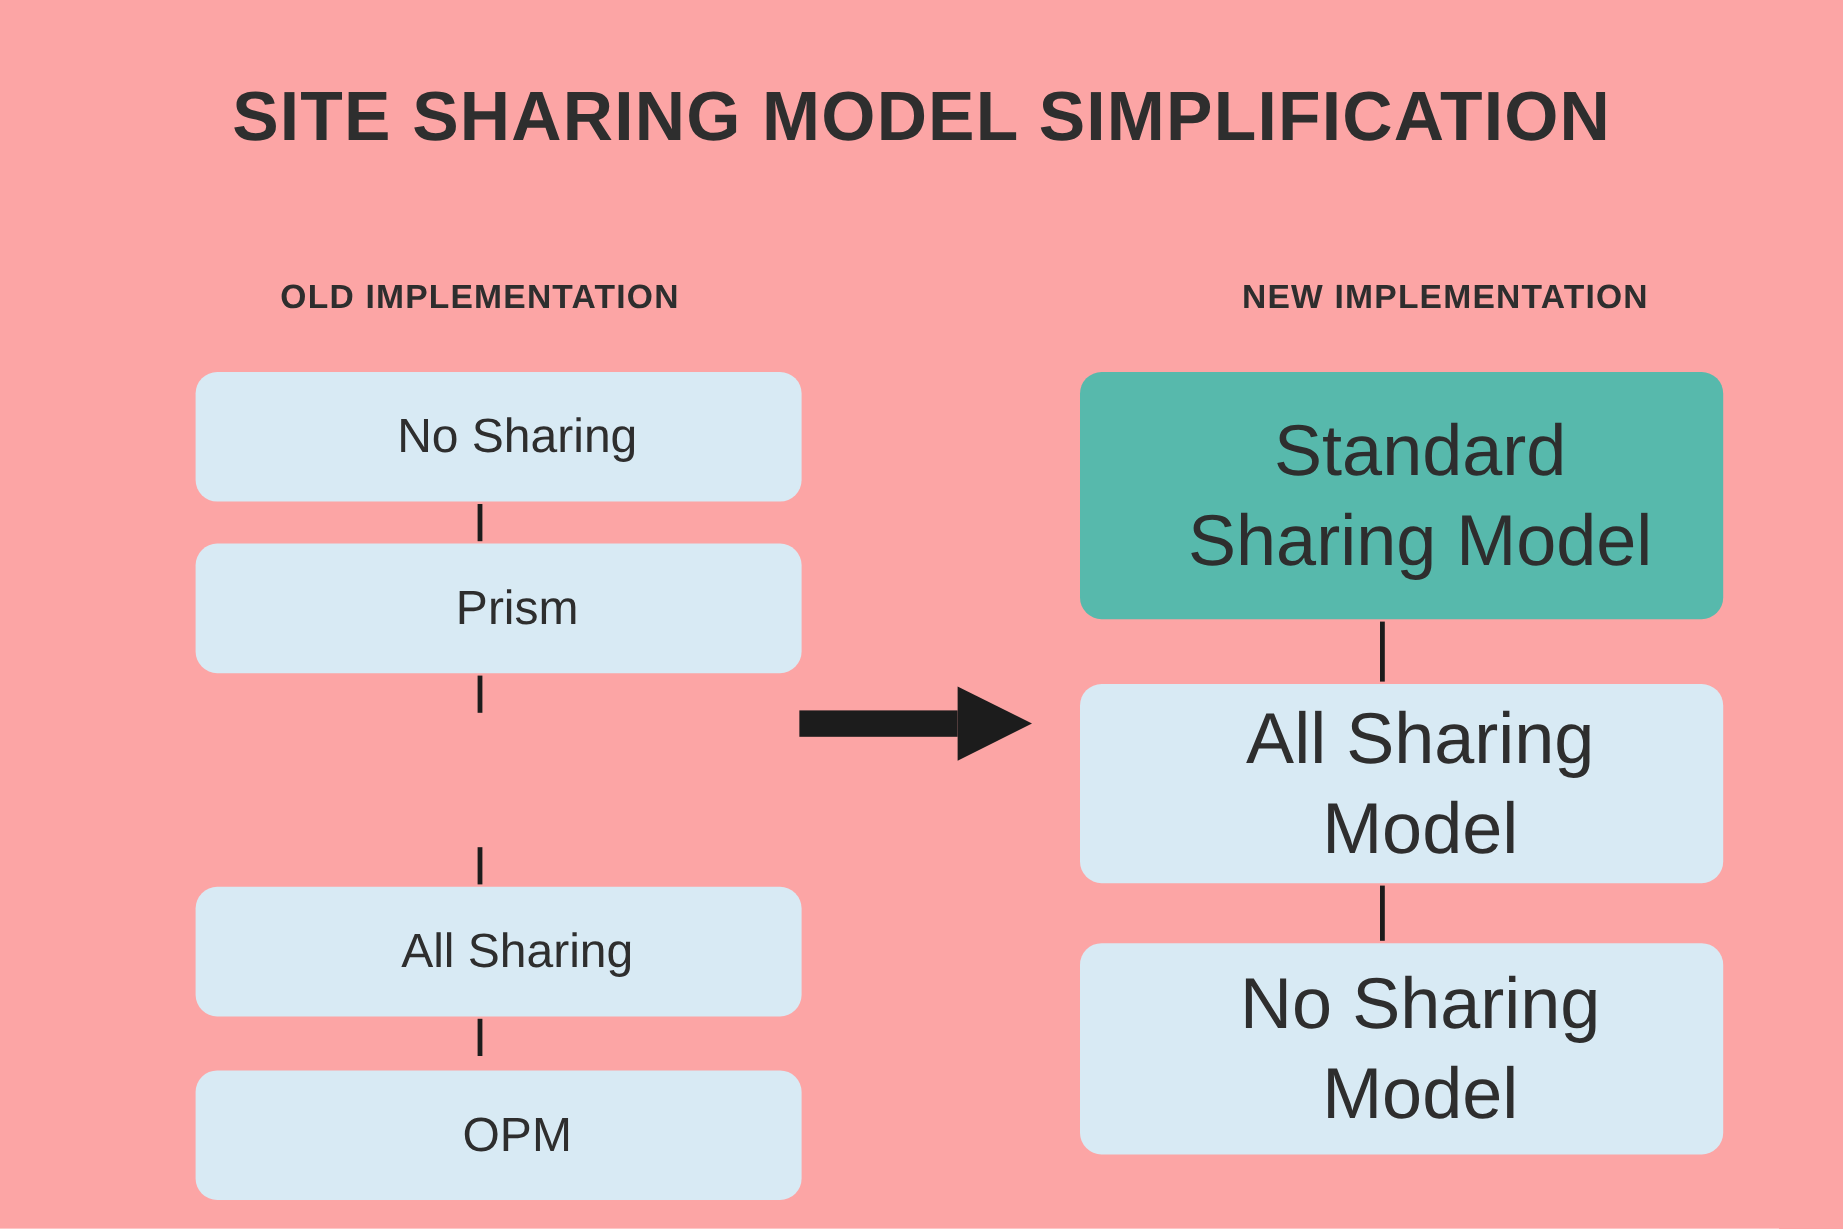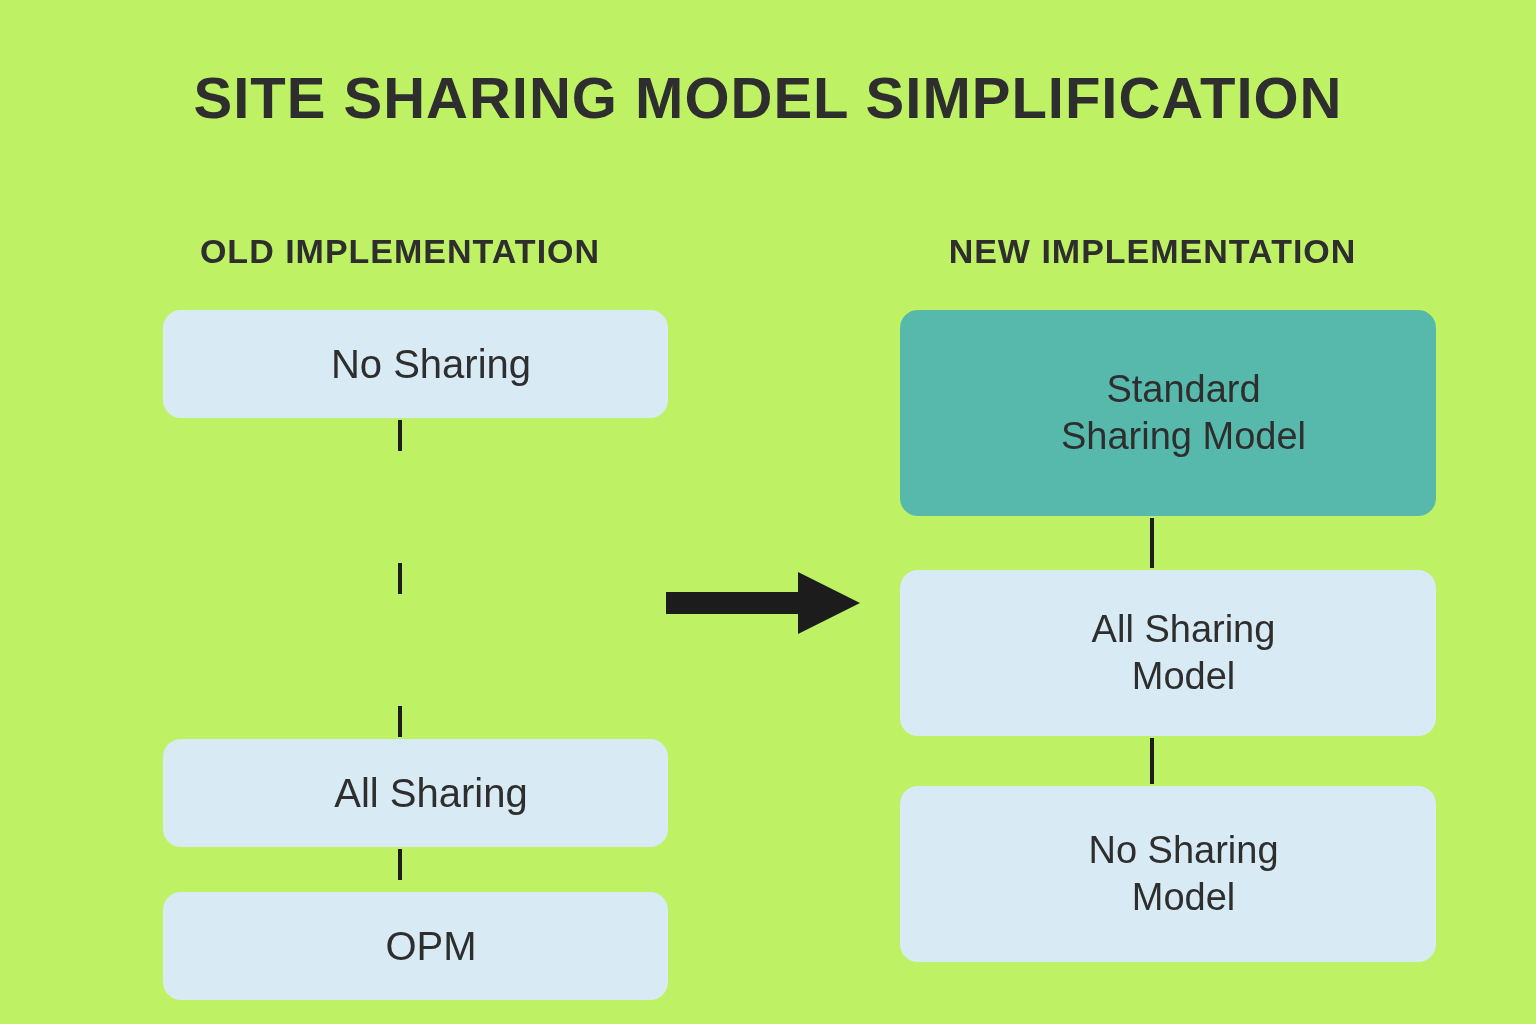--- a/index.html
+++ b/index.html
@@ -5,46 +5,46 @@
   html, body {
     margin: 0;
     padding: 0;
     background: #ffffff;
     font-family: "Liberation Sans", sans-serif;
   }
   .canvas {
     position: relative;
     width: 1536px;
     height: 1024px;
-    background: #bef264;
+    background: #fca5a5;
     overflow: hidden;
     color: var(--text, #2e2e2e);
   }
   .title {
     position: absolute;
     top: 64px;
     left: 0;
     width: 100%;
     text-align: center;
     font-size: 58px;
     font-weight: 800;
     letter-spacing: 1px;
     color: var(--text, #2e2e2e);
   }
   .col-header {
     position: absolute;
     top: 232px;
     text-align: center;
-    font-size: 34px;
+    font-size: 28px;
     font-weight: 700;
     letter-spacing: 1px;
     color: var(--text, #2e2e2e);
   }
   .col-header.old { left: 163px; width: 474px; }
-  .col-header.new { left: 900px; width: 505px; text-align: center; }
+  .col-header.new { left: 952px; width: 505px; text-align: center; }
 
   .box {
     position: absolute;
     background: var(--box-light, #d8eaf4);
     border-radius: 18px;
     display: flex;
     align-items: center;
     justify-content: center;
     text-align: center;
     font-weight: 400;
@@ -61,21 +61,21 @@
   }
   .old-box.b0 { top: 310px; }
   .old-box.b1 { top: 453px; }
   .old-box.b2 { top: 596px; }
   .old-box.b3 { top: 739px; }
   .old-box.b4 { top: 882px; margin-top: 10px; }
 
   .new-box {
     left: 900px;
     width: 505px;
-    font-size: 38px;
+    font-size: 60px;
   }
   .new-box.b0 {
     top: 310px;
     height: 206px;
     background: var(--box-highlight, #57b9ac);
   }
   .new-box.b1 { top: 570px; height: 166px; }
   .new-box.b2 { top: 786px; height: 176px; }
 
   .connector {
@@ -106,20 +106,21 @@
 
 <div class="canvas">
 
   <div class="title">SITE SHARING MODEL SIMPLIFICATION</div>
 
   <div class="col-header old">OLD IMPLEMENTATION</div>
   <div class="col-header new">NEW IMPLEMENTATION</div>
 
   <div class="box old-box b0">No Sharing</div>
   <div class="connector old c0"></div>
+  <div class="box old-box b1">Prism</div>
   <div class="connector old c1"></div>
   <div class="connector old c2"></div>
   <div class="box old-box b3">All Sharing</div>
   <div class="connector old c3"></div>
   <div class="box old-box b4">OPM</div>
 
   <svg class="arrow" viewBox="0 0 196 78" aria-hidden="true">
     <rect x="0" y="28" width="132" height="22" fill="#1c1c1c"></rect>
     <polygon points="132,8 132,70 194,39" fill="#1c1c1c"></polygon>
   </svg>

